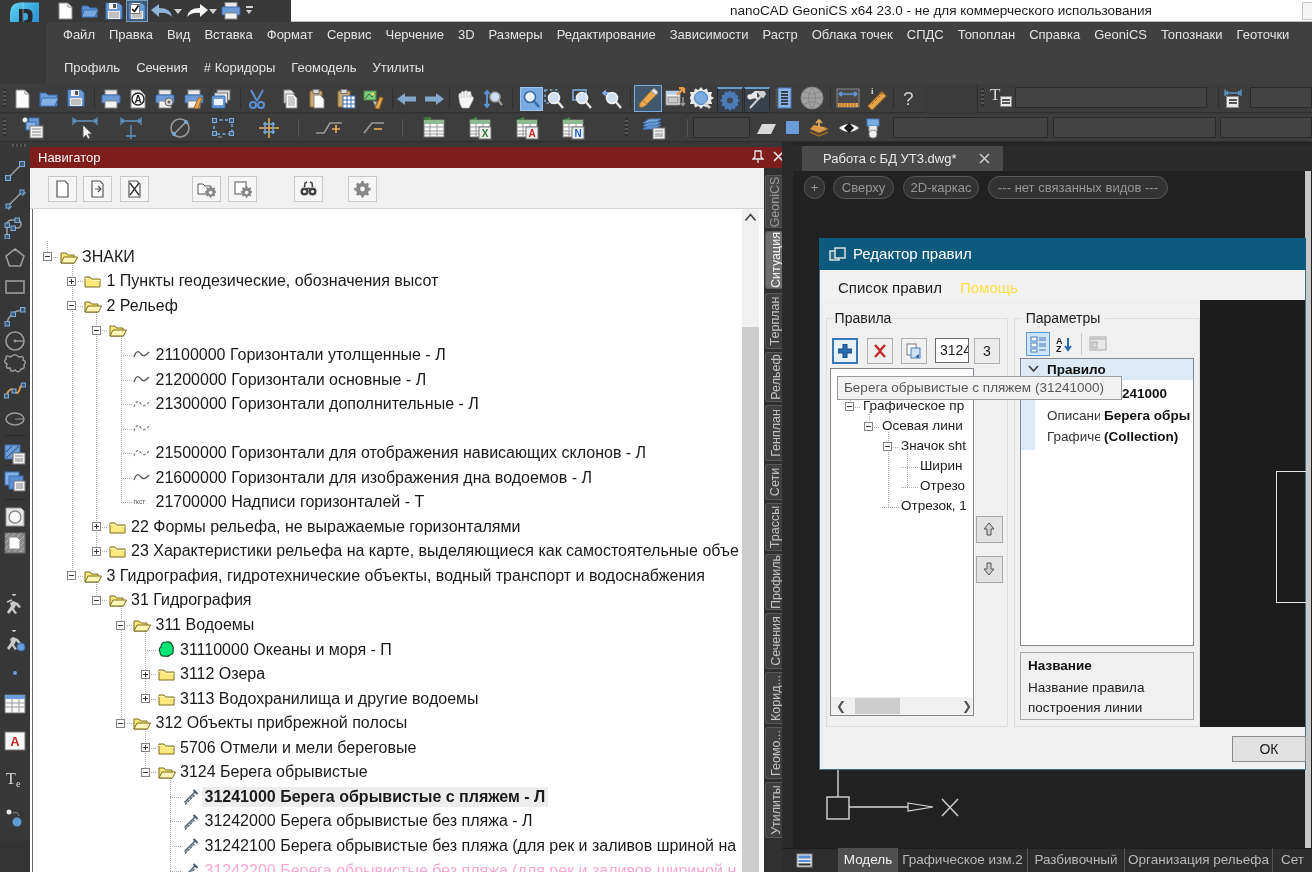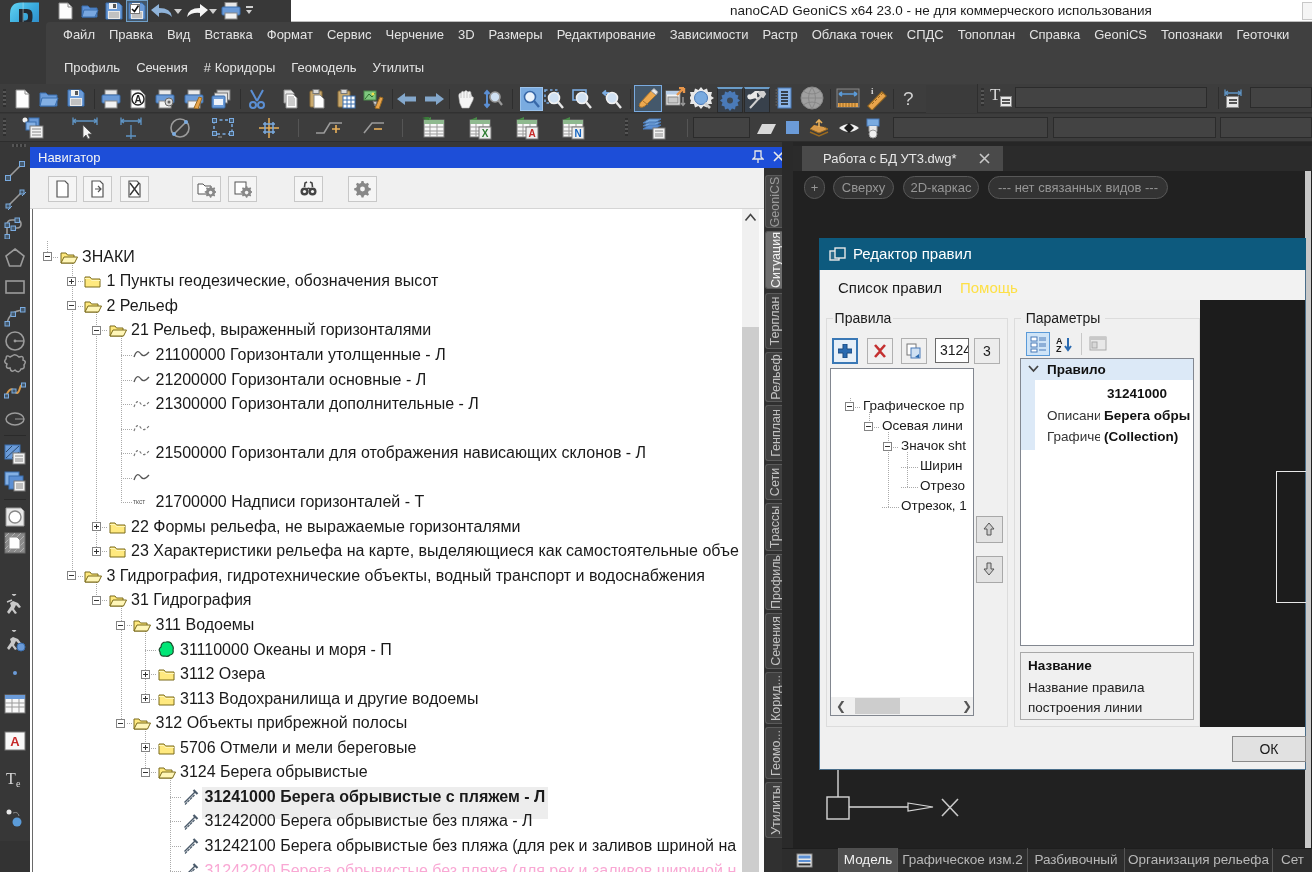--- a/index.html
+++ b/index.html
@@ -485,21 +485,21 @@
       <text x="2" y="16" font-size="16" fill="#d8d8d8" font-family="Liberation Serif">T</text>
       <text x="12" y="19" font-size="10" fill="#d8d8d8" font-family="Liberation Serif">e</text>
     </svg>
 <svg class="abs" style="left:4px;top:807px;" width="22" height="22" viewBox="0 0 22 22">
       <circle cx="5" cy="5" r="2.5" fill="#e8e8e8"></circle>
       <path d="M9 6 Q14 4 15 9" stroke="#888" fill="none"></path>
       <circle cx="13" cy="15" r="4.5" fill="#5b9bd8"></circle>
     </svg>
 <div class="abs" style="left:0px;top:841px;width:30px;height:31px;background:#333333;"></div>
 <div class="abs" style="left:30px;top:142px;width:756px;height:5px;background:#373737;"></div>
-<div class="abs" style="left:30px;top:147px;width:756px;height:21px;background:#1d4ed8;color:#f5f5f5;font-size:13px;line-height:21px;padding-left:8px;">Навигатор</div>
+<div class="abs" style="left:30px;top:147px;width:756px;height:21px;background:#7f1d1d;color:#f5f5f5;font-size:13px;line-height:21px;padding-left:8px;">Навигатор</div>
 <svg class="abs" style="left:752px;top:150px;" width="12" height="14" viewBox="0 0 12 14">
       <path d="M3 1 L9 1 L9 7 L11 9 L1 9 L3 7 Z" fill="none" stroke="#e8e8e8" stroke-width="1.3"></path>
       <path d="M6 9 L6 13" stroke="#e8e8e8" stroke-width="1.3"></path>
     </svg>
 <svg class="abs" style="left:773px;top:151px;" width="11" height="11" viewBox="0 0 11 11">
       <path d="M1 1 L10 10 M10 1 L1 10" stroke="#e8e8e8" stroke-width="1.6"></path>
     </svg>
 <div class="abs" style="left:30px;top:168px;width:734px;height:41px;background:#f0f0f0;border-bottom:1px solid #d5d5d5;"></div>
 <div class="abs" style="left:48px;top:176px;width:29px;height:26px;background:#f5f5f5;border:1px solid #c8c8c8;"></div>
     <svg class="abs" style="left:53px;top:180px;" width="19" height="18" viewBox="0 0 19 18">
@@ -583,21 +583,20 @@
           <path d="M4 7 L17.5 7 L14.5 13 L1 13 Z" fill="#fff6b8" stroke="#7a6a1a" stroke-width="1"></path>
         </svg>
 <div class="abs" style="left:103.5px;top:265.875px;height:20px;line-height:20px;padding:0 3px;font-size:16px;color:#1a1a1a;font-weight:normal;white-space:nowrap;z-index:3;">2 Рельеф</div>
 <div class="abs" style="left:67.0px;top:271.375px;width:9px;height:9px;background:#fff;border:1px solid #848484;z-index:5;"></div>
         <div class="abs" style="left:69.0px;top:275.375px;width:5px;height:1px;background:#333;z-index:6;"></div>
 <div class="abs" style="left:102.0px;top:300.42499999999995px;width:5.5px;height:1px;background-image:repeating-linear-gradient(90deg,#aaa 0 1px,transparent 1px 2px);"></div>
 <svg class="abs" style="left:108.5px;top:293.42499999999995px;" width="18" height="14" viewBox="0 0 18 14">
           <path d="M1 3 L6 3 L7.5 5 L14 5 L14 13 L1 13 Z" fill="#ffe97f" stroke="#7a6a1a" stroke-width="1"></path>
           <path d="M4 7 L17.5 7 L14.5 13 L1 13 Z" fill="#fff6b8" stroke="#7a6a1a" stroke-width="1"></path>
         </svg>
-<div class="abs" style="left:128.0px;top:290.42499999999995px;height:20px;line-height:20px;padding:0 3px;font-size:16px;color:#1a1a1a;font-weight:normal;white-space:nowrap;z-index:3;">21 Рельеф, выраженный горизонталями</div>
 <div class="abs" style="left:91.5px;top:295.92499999999995px;width:9px;height:9px;background:#fff;border:1px solid #848484;z-index:5;"></div>
         <div class="abs" style="left:93.5px;top:299.92499999999995px;width:5px;height:1px;background:#333;z-index:6;"></div>
 <div class="abs" style="left:120.5px;top:324.97499999999997px;width:11.5px;height:1px;background-image:repeating-linear-gradient(90deg,#aaa 0 1px,transparent 1px 2px);"></div>
 <svg class="abs" style="left:133.0px;top:320.47499999999997px;" width="17" height="9" viewBox="0 0 17 9">
           <path d="M1 7 Q4 -2 8 4 Q11 8 16 2" fill="none" stroke="#555" stroke-width="1.3"></path>
         </svg>
 <div class="abs" style="left:152.5px;top:314.97499999999997px;height:20px;line-height:20px;padding:0 3px;font-size:16px;color:#1a1a1a;font-weight:normal;white-space:nowrap;z-index:3;">21100000 Горизонтали утолщенные - Л</div>
 <div class="abs" style="left:120.5px;top:349.525px;width:11.5px;height:1px;background-image:repeating-linear-gradient(90deg,#aaa 0 1px,transparent 1px 2px);"></div>
 <svg class="abs" style="left:133.0px;top:345.025px;" width="17" height="9" viewBox="0 0 17 9">
           <path d="M1 7 Q4 -2 8 4 Q11 8 16 2" fill="none" stroke="#555" stroke-width="1.3"></path>
@@ -614,20 +613,21 @@
         </svg>
 <div class="abs" style="left:120.5px;top:423.17499999999995px;width:11.5px;height:1px;background-image:repeating-linear-gradient(90deg,#aaa 0 1px,transparent 1px 2px);"></div>
 <svg class="abs" style="left:133.0px;top:418.67499999999995px;" width="17" height="9" viewBox="0 0 17 9">
           <path d="M1 7 Q4 -2 8 4 Q11 8 16 2" fill="none" stroke="#777" stroke-width="1.2" stroke-dasharray="2.5 2"></path>
         </svg>
 <div class="abs" style="left:152.5px;top:413.17499999999995px;height:20px;line-height:20px;padding:0 3px;font-size:16px;color:#1a1a1a;font-weight:normal;white-space:nowrap;z-index:3;">21500000 Горизонтали для отображения нависающих склонов - Л</div>
 <div class="abs" style="left:120.5px;top:447.725px;width:11.5px;height:1px;background-image:repeating-linear-gradient(90deg,#aaa 0 1px,transparent 1px 2px);"></div>
 <svg class="abs" style="left:133.0px;top:443.225px;" width="17" height="9" viewBox="0 0 17 9">
           <path d="M1 7 Q4 -2 8 4 Q11 8 16 2" fill="none" stroke="#555" stroke-width="1.3"></path>
         </svg>
+<div class="abs" style="left:152.5px;top:437.725px;height:20px;line-height:20px;padding:0 3px;font-size:16px;color:#1a1a1a;font-weight:normal;white-space:nowrap;z-index:3;">21600000 Горизонтали для изображения дна водоемов - Л</div>
 <div class="abs" style="left:120.5px;top:472.275px;width:11.5px;height:1px;background-image:repeating-linear-gradient(90deg,#aaa 0 1px,transparent 1px 2px);"></div>
 <div class="abs" style="left:133.0px;top:467.775px;width:18px;font-size:6.5px;color:#555;letter-spacing:0;">ткст</div>
 <div class="abs" style="left:152.5px;top:462.275px;height:20px;line-height:20px;padding:0 3px;font-size:16px;color:#1a1a1a;font-weight:normal;white-space:nowrap;z-index:3;">21700000 Надписи горизонталей - Т</div>
 <div class="abs" style="left:102.0px;top:496.825px;width:5.5px;height:1px;background-image:repeating-linear-gradient(90deg,#aaa 0 1px,transparent 1px 2px);"></div>
 <svg class="abs" style="left:108.5px;top:489.825px;" width="17" height="14" viewBox="0 0 17 14">
           <path d="M1 3 L6 3 L7.5 5 L16 5 L16 13 L1 13 Z" fill="#ffe97f" stroke="#7a6a1a" stroke-width="1"></path>
           <path d="M1 4.5 L6 4.5 L7.5 6.5 L16 6.5" fill="none" stroke="#fff6b8" stroke-width="1"></path>
         </svg>
 <div class="abs" style="left:128.0px;top:486.825px;height:20px;line-height:20px;padding:0 3px;font-size:16px;color:#1a1a1a;font-weight:normal;white-space:nowrap;z-index:3;">22 Формы рельефа, не выражаемые горизонталями</div>
 <div class="abs" style="left:91.5px;top:492.325px;width:9px;height:9px;background:#fff;border:1px solid #848484;z-index:5;"></div>
@@ -713,21 +713,21 @@
         </svg>
 <div class="abs" style="left:177.0px;top:732.325px;height:20px;line-height:20px;padding:0 3px;font-size:16px;color:#1a1a1a;font-weight:normal;white-space:nowrap;z-index:3;">3124 Берега обрывистые</div>
 <div class="abs" style="left:140.5px;top:737.825px;width:9px;height:9px;background:#fff;border:1px solid #848484;z-index:5;"></div>
         <div class="abs" style="left:142.5px;top:741.825px;width:5px;height:1px;background:#333;z-index:6;"></div>
 <div class="abs" style="left:169.5px;top:766.875px;width:11.5px;height:1px;background-image:repeating-linear-gradient(90deg,#aaa 0 1px,transparent 1px 2px);"></div>
 <svg class="abs" style="left:182.0px;top:758.375px;" width="17" height="17" viewBox="0 0 17 17">
           <path d="M2.5 14.5 L13 4" stroke="#4a5a6a" stroke-width="1.4"></path>
           <path d="M11.5 2 L15.5 6" stroke="#4a5a6a" stroke-width="2.2"></path>
           <path d="M3 16.5 L5 14.5 M5.5 14 L7.5 12 M8 11.5 L10 9.5 M10.5 9 L12.5 7" stroke="#4a5a6a" stroke-width="1.1"></path>
         </svg>
-<div class="abs" style="left:201.5px;top:756.875px;height:32px;line-height:20px;padding:0 3px;font-size:16px;color:#1a1a1a;font-weight:bold;background:#ededed;white-space:nowrap;z-index:3;text-align:right;">31241000 Берега обрывистые с пляжем - Л</div>
+<div class="abs" style="left:201.5px;top:756.875px;height:20px;line-height:20px;padding:0 3px;font-size:16px;color:#1a1a1a;font-weight:bold;background:#ededed;white-space:nowrap;z-index:3;text-align:right;">31241000 Берега обрывистые с пляжем - Л</div>
 <div class="abs" style="left:169.5px;top:791.425px;width:11.5px;height:1px;background-image:repeating-linear-gradient(90deg,#aaa 0 1px,transparent 1px 2px);"></div>
 <svg class="abs" style="left:182.0px;top:782.925px;" width="17" height="17" viewBox="0 0 17 17">
           <path d="M2.5 14.5 L13 4" stroke="#4a5a6a" stroke-width="1.4"></path>
           <path d="M11.5 2 L15.5 6" stroke="#4a5a6a" stroke-width="2.2"></path>
           <path d="M3 16.5 L5 14.5 M5.5 14 L7.5 12 M8 11.5 L10 9.5 M10.5 9 L12.5 7" stroke="#4a5a6a" stroke-width="1.1"></path>
         </svg>
 <div class="abs" style="left:201.5px;top:781.425px;height:20px;line-height:20px;padding:0 3px;font-size:16px;color:#1a1a1a;font-weight:normal;white-space:nowrap;z-index:3;">31242000 Берега обрывистые без пляжа - Л</div>
 <div class="abs" style="left:169.5px;top:815.975px;width:11.5px;height:1px;background-image:repeating-linear-gradient(90deg,#aaa 0 1px,transparent 1px 2px);"></div>
 <svg class="abs" style="left:182.0px;top:807.475px;" width="17" height="17" viewBox="0 0 17 17">
           <path d="M2.5 14.5 L13 4" stroke="#4a5a6a" stroke-width="1.4"></path>
@@ -904,20 +904,21 @@
 <div class="abs" style="left:1047px;top:362px;font-size:13.5px;font-weight:bold;color:#111;">Правило</div>
 <div class="abs" style="left:1107px;top:386px;font-size:13.5px;font-weight:bold;color:#111;white-space:nowrap;">31241000</div>
 <div class="abs" style="left:1047px;top:407.5px;font-size:13.5px;color:#333;white-space:nowrap;width:53px;overflow:hidden;">Описани</div>
 <div class="abs" style="left:1104px;top:407.5px;font-size:13.5px;font-weight:bold;color:#111;white-space:nowrap;width:88px;overflow:hidden;">Берега обры</div>
 <div class="abs" style="left:1047px;top:428.5px;font-size:13.5px;color:#333;white-space:nowrap;width:53px;overflow:hidden;">Графиче</div>
 <div class="abs" style="left:1104px;top:428.5px;font-size:13.5px;font-weight:bold;color:#111;white-space:nowrap;">(Collection)</div>
 <div class="abs" style="left:1020px;top:652px;width:174px;height:68px;background:#f0f0f0;border:1px solid #a8a8a8;"></div>
 <div class="abs" style="left:1028px;top:658px;font-size:13.5px;font-weight:bold;color:#111;">Название</div>
 <div class="abs" style="left:1028px;top:678px;font-size:13.5px;color:#222;line-height:20px;">Название правила<br>построения линии</div>
 <div class="abs" style="left:1232px;top:736px;width:74px;height:26px;background:#e1e1e1;border:1px solid #8a8a8a;color:#1a1a1a;font-size:14px;text-align:center;line-height:24px;">ОК</div>
+<div class="abs" style="left:837px;top:376px;width:285px;height:24px;background:#f2f2f2;border:1px solid #9b9b9b;color:#575757;font-size:13.5px;line-height:22px;padding-left:6px;white-space:nowrap;z-index:20;">Берега обрывистые с пляжем (31241000)</div>
 <svg class="abs" style="left:820px;top:770px;" width="145" height="55" viewBox="0 0 145 55">
       <path d="M18 0 L18 27 M18 27 L18 27" stroke="#d8d8d8" stroke-width="1.4"></path>
       <rect x="7" y="27" width="22" height="22" fill="none" stroke="#d8d8d8" stroke-width="1.4"></rect>
       <path d="M29 37 L88 37" stroke="#d8d8d8" stroke-width="1.4"></path>
       <path d="M88 33 L113 37 L88 41 Z" fill="none" stroke="#d8d8d8" stroke-width="1.2"></path>
       <path d="M122 29 L138 46 M138 29 L122 46" stroke="#c8c8c8" stroke-width="1.6"></path>
     </svg>
 <div class="abs" style="left:782px;top:848px;width:530px;height:24px;background:#2d2d2d;border-top:1px solid #1e1e1e;"></div>
 <svg class="abs" style="left:796px;top:853px;" width="17" height="15" viewBox="0 0 17 15">
       <rect x="1" y="1" width="15" height="13" fill="#e8e8e8" stroke="#888"></rect>

